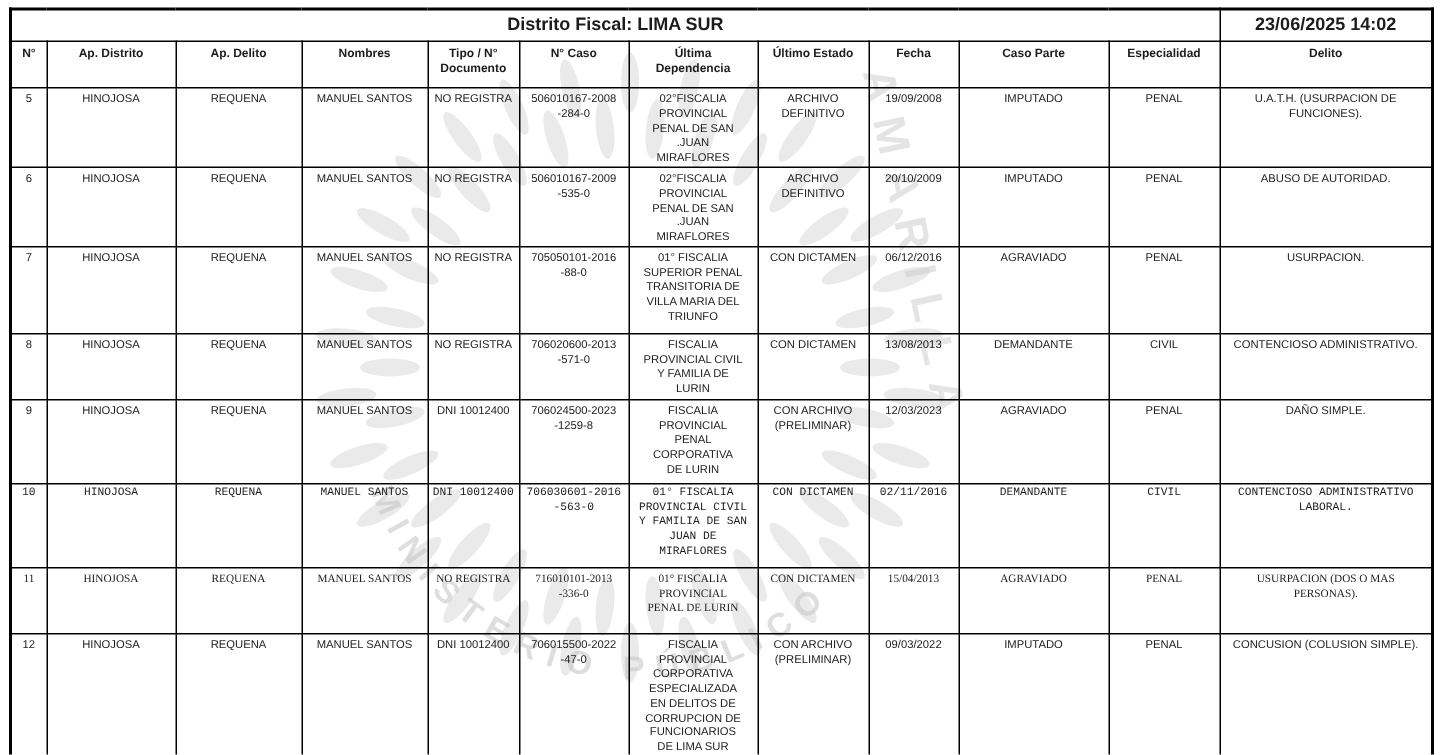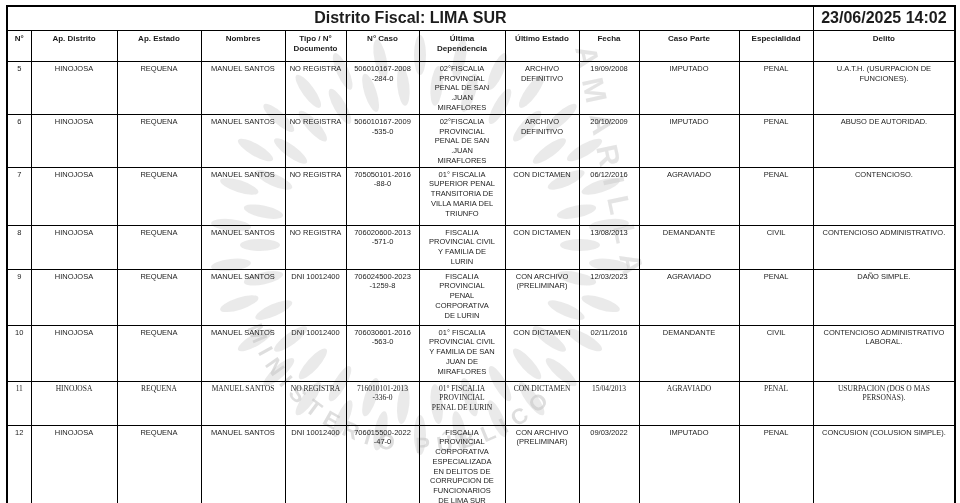--- a/index.html
+++ b/index.html
@@ -19,21 +19,21 @@
   td,th{
     border:1px solid #000;
     padding:2px 2px 1px 2px;
     vertical-align:top;text-align:center;
     font-size:7.5px;line-height:1.3;
     white-space:pre-line;word-wrap:break-word;
     background:transparent;
   }
   thead th{font-weight:bold;font-size:8px;padding-top:3px}
   tr.title-row td{
-    font-size:16px;font-weight:bold;white-space:nowrap;
+    font-size:12px;font-weight:bold;white-space:nowrap;
     vertical-align:middle;padding:1px 2px;height:18px;
   }
   tr.head-row{height:31px}
 </style>
 </head>
 <body>
 
 <svg class="watermark" width="960" height="503" viewBox="0 0 960 503">
   <defs>
     <path id="seal-arc" d="M 245 320 A 185 185 0 0 0 600 320" fill="none"></path>
@@ -122,21 +122,21 @@
       <col style="width:142px">
   </colgroup>
   <thead>
     <tr class="title-row">
       <td colspan="11">Distrito Fiscal: LIMA SUR</td>
       <td>23/06/2025 14:02</td>
     </tr>
     <tr class="head-row">
       <th>N°</th>
       <th>Ap. Distrito</th>
-      <th>Ap. Estado</th>
+      <th>Ap. Delito</th>
       <th>Nombres</th>
       <th>Tipo / N°
 Documento</th>
       <th>N° Caso</th>
       <th>Última
 Dependencia</th>
       <th>Último Estado</th>
       <th>Fecha</th>
       <th>Caso Parte</th>
       <th>Especialidad</th>
@@ -195,21 +195,21 @@
 -88-0</td>
         <td>01° FISCALIA
 SUPERIOR PENAL
 TRANSITORIA DE
 VILLA MARIA DEL
 TRIUNFO</td>
         <td>CON DICTAMEN</td>
         <td>06/12/2016</td>
         <td>AGRAVIADO</td>
         <td>PENAL</td>
-        <td>CONTENCIOSO.</td>
+        <td>USURPACION.</td>
       </tr>
       <tr style="height: 44px;">
         <td>8</td>
         <td>HINOJOSA</td>
         <td>REQUENA</td>
         <td>MANUEL SANTOS</td>
         <td>NO REGISTRA</td>
         <td>706020600-2013
 -571-0</td>
         <td>FISCALIA
@@ -235,21 +235,21 @@
 PENAL
 CORPORATIVA
 DE LURIN</td>
         <td>CON ARCHIVO
 (PRELIMINAR)</td>
         <td>12/03/2023</td>
         <td>AGRAVIADO</td>
         <td>PENAL</td>
         <td>DAÑO SIMPLE.</td>
       </tr>
-      <tr style="height: 56px;">
+      <tr style="height: 56px; font-family: Liberation Mono, monospace;">
         <td>10</td>
         <td>HINOJOSA</td>
         <td>REQUENA</td>
         <td>MANUEL SANTOS</td>
         <td>DNI 10012400</td>
         <td>706030601-2016
 -563-0</td>
         <td>01° FISCALIA
 PROVINCIAL CIVIL
 Y FAMILIA DE SAN

